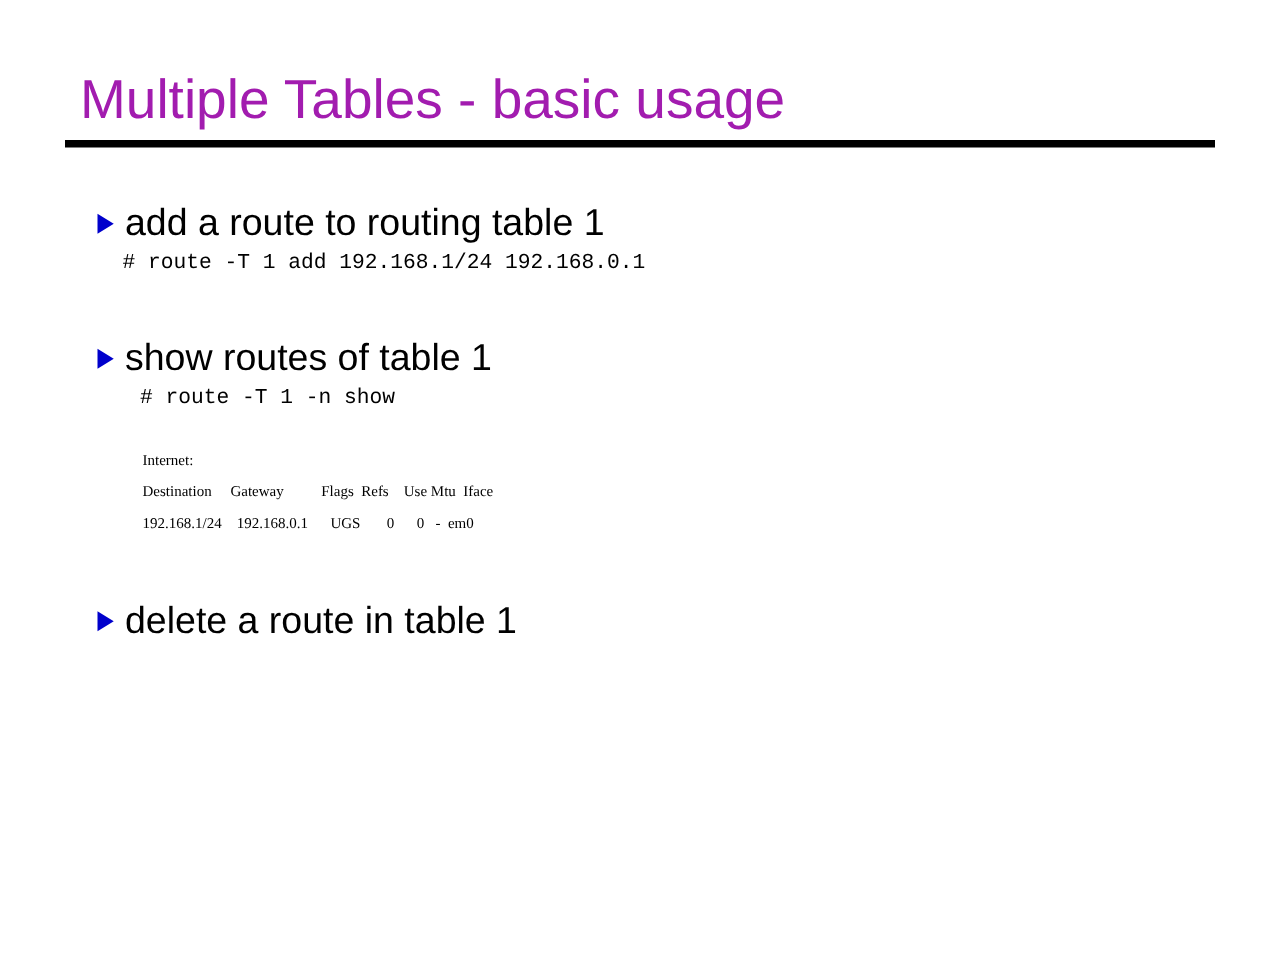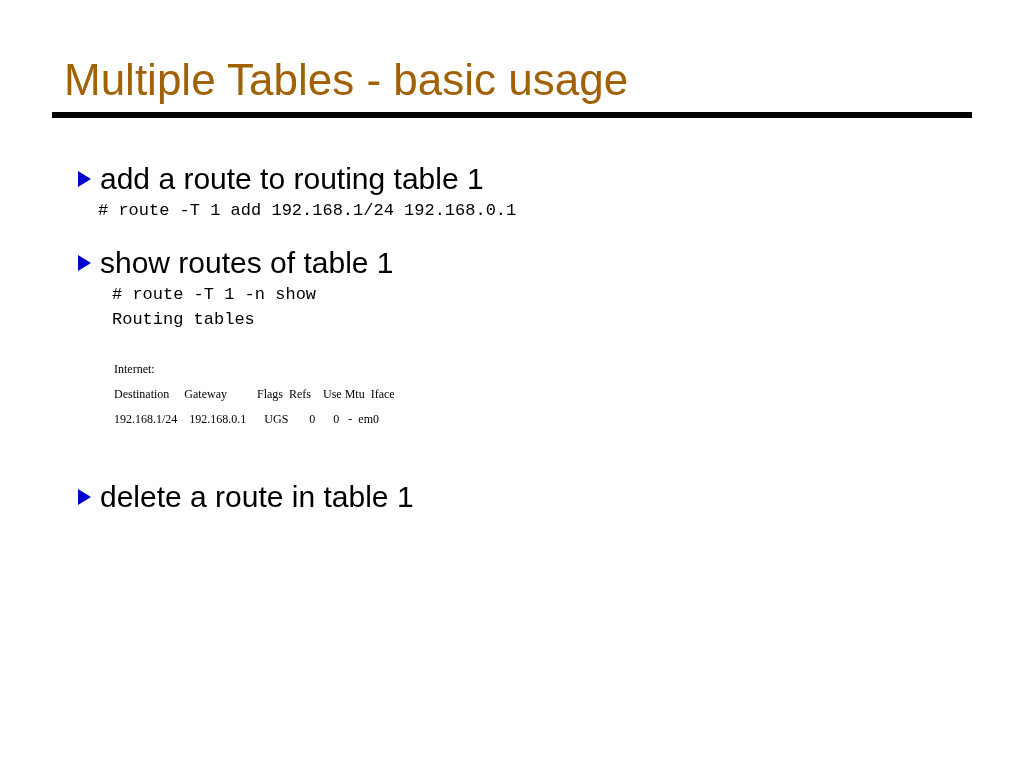--- a/index.html
+++ b/index.html
@@ -19,21 +19,21 @@
   
   #slide-title {
     position: absolute;
     left: 64px;
     top: 54px;
     font-size: 44px;
     font-weight: normal;
     line-height: 52px;
     letter-spacing: 0px;
     white-space: nowrap;
-    color: #a16207;
+    color: #a21caf;
   }
   #title-rule {
     position: absolute;
     left: 52px;
     top: 112px;
     width: 920px;
     height: 6px;
     background: #000000;
   }
 
@@ -108,27 +108,26 @@
 <div id="slide-body">
 
   <div class="bullet-block" style="top:160px;">
     <div class="bullet-row">
       <span class="bullet-marker" style="border-left-color: rgb(0, 0, 204);"></span>
       <span class="bullet-label">add a route to routing table 1</span>
     </div>
     <div class="code-block code-indent-1"># route -T 1 add 192.168.1/24 192.168.0.1</div>
   </div>
 
-  <div class="bullet-block" style="top:244px;">
+  <div class="bullet-block" style="top:268px;">
     <div class="bullet-row">
       <span class="bullet-marker" style="border-left-color: rgb(0, 0, 204);"></span>
       <span class="bullet-label">show routes of table 1</span>
     </div>
     <div class="code-block code-indent-2"># route -T 1 -n show</div>
-    <div class="code-block code-indent-2">Routing tables</div>
     <div class="blank-line"></div>
     <div class="route-table code-indent-2">Internet:</div>
     <div class="route-table code-indent-2">Destination     Gateway          Flags  Refs    Use Mtu  Iface</div>
     <div class="route-table code-indent-2">192.168.1/24    192.168.0.1      UGS       0      0   -  em0</div>
   </div>
 
   <div class="bullet-block" style="top:478px;">
     <div class="bullet-row">
       <span class="bullet-marker" style="border-left-color: rgb(0, 0, 204);"></span>
       <span class="bullet-label">delete a route in table 1</span>

